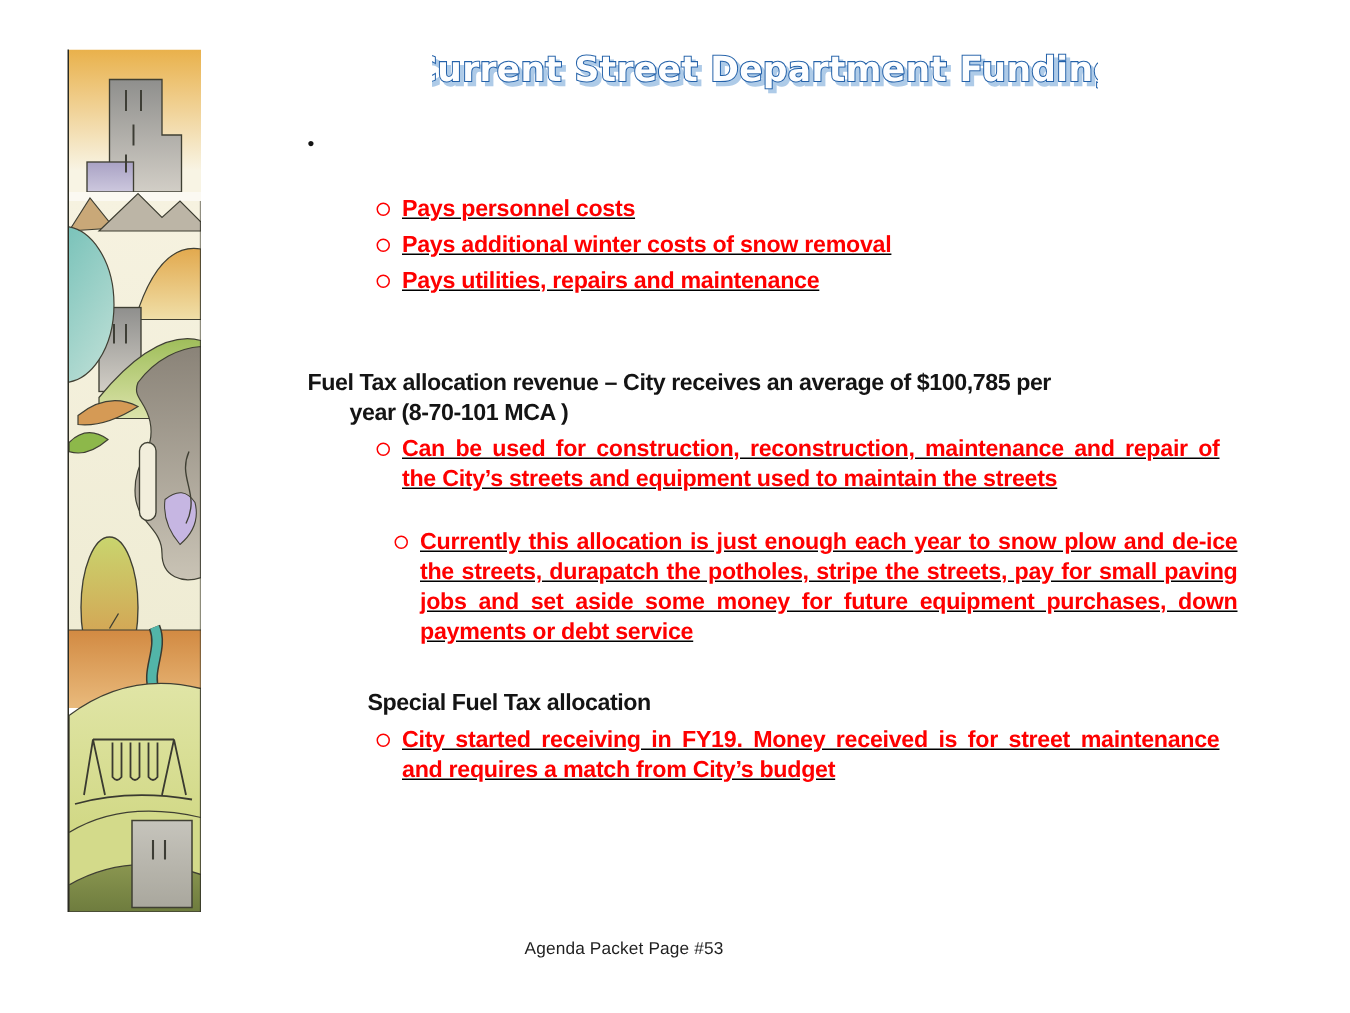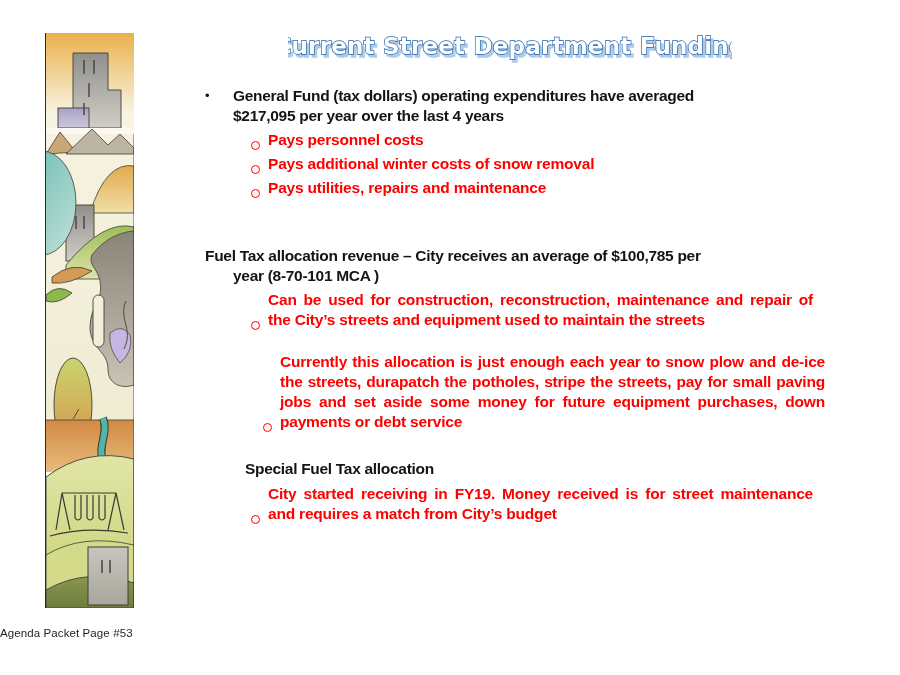--- a/index.html
+++ b/index.html
@@ -26,30 +26,30 @@
     font-weight:bold;font-size:15.5px;line-height:19.5px;
     color:var(--black-text);letter-spacing:-0.3px;white-space:pre-wrap;
   }
   .hang-row{display:flex;align-items:flex-start;}
   .disc{flex:0 0 28px;font-size:13px;line-height:19.5px;color:var(--black-text);}
   .red-t{
     font-weight:bold;font-size:15.5px;line-height:20px;
     color:var(--red-text);letter-spacing:-0.2px;
     text-align:justify;text-align-last:left;
   }
-  .o-row{display:flex;align-items:flex-end;}
+  .o-row{display:flex;align-items:flex-start;text-decoration:underline;}
   .o-marker{
     flex:0 0 auto;width:7px;height:7px;border:1.6px solid var(--red-text);
     border-radius:50%;margin:5px 8px 0 1px;
   }
   .o-text{width:545px;}
   #list-general .o-row{margin-bottom:4px;}
   #block-fueltax{padding-left:0;text-indent:-28px;}
   #footer{
-    position:absolute;left:0;top:627px;width:832px;text-align:left;
+    position:absolute;left:0;top:627px;width:832px;text-align:center;
     font-size:11.5px;color:var(--footer-text);letter-spacing:0.1px;
   }
 </style>
 </head>
 <body>
 
 <svg id="artwork" viewBox="0 0 88 575" xmlns="http://www.w3.org/2000/svg" aria-hidden="true">
   <defs>
     <linearGradient id="gSky" x1="0" y1="0" x2="0" y2="1">
       <stop offset="0" stop-color="#e9b14b"></stop>
@@ -174,22 +174,20 @@
   <rect x="87.2" y="101" width="0.8" height="474" fill="rgba(43,43,34,0.5)"></rect>
 </svg>
 
 <svg id="title-box" viewBox="0 0 444 44" xmlns="http://www.w3.org/2000/svg">
   <text class="title-shadow" x="224.5" y="27.5" text-anchor="middle">Current Street Department Funding</text>
   <text class="title-main" x="222" y="25" text-anchor="middle">Current Street Department Funding</text>
 </svg>
 
 <div class="abs hang-row" style="left:205px;top:86px;width:610px;">
   <span class="disc">•</span>
-  <div class="black-h">General Fund (tax dollars) operating expenditures have averaged
-$217,095 per year over the last 4 years</div>
 </div>
 
 <div class="abs" style="left:250px;top:130px;" id="list-general">
   <div class="o-row">
     <span class="o-marker"></span>
     <div class="red-t o-text">Pays personnel costs</div>
   </div>
   <div class="o-row">
     <span class="o-marker"></span>
     <div class="red-t o-text">Pays additional winter costs of snow removal</div>

